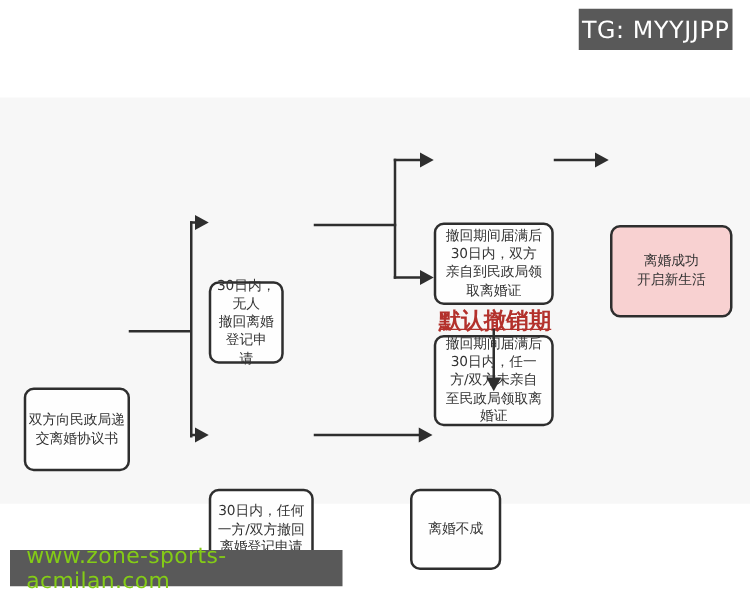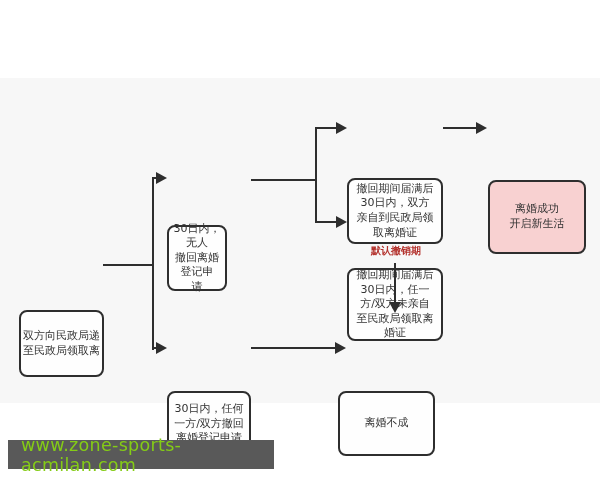--- a/index.html
+++ b/index.html
@@ -19,40 +19,41 @@
           color:#84cc16;font-size:17.5px;display:flex;align-items:center;padding-left:13px;box-sizing:border-box;letter-spacing:.3px;}
   .node{position:absolute;background:#fefefe;border:2px solid var(--node-border);border-radius:8px;
         display:flex;align-items:center;justify-content:center;text-align:center;
         font-size:11px;line-height:1.32;color:#333;white-space:pre-line;box-sizing:border-box;padding:2px;}
   .n-submit{left:19px;top:232px;width:85px;height:67px;}
   .n-no-withdraw{left:167px;top:147px;width:60px;height:66px;}
   .n-withdraw{left:167px;top:313px;width:84px;height:66px;}
   .n-collect{left:347px;top:100px;width:96px;height:66px;}
   .n-not-collect{left:347px;top:190px;width:96px;height:73px;}
   .n-success{left:488px;top:102px;width:98px;height:74px;background:var(--success-fill);}
-  .n-fail{left:338px;top:313px;width:97px;height:65px;}
-  .flabel{position:absolute;color:var(--accent-red);font-weight:bold;font-size:10px;text-align:center;white-space:nowrap;}
+  .n-fail{left:328px;top:313px;width:73px;height:65px;}
+  .flabel{position:absolute;color:var(--accent-red);font-weight:bold;font-size:18px;text-align:center;white-space:nowrap;text-decoration:underline;}
   .l-cooling{left:193px;top:259px;width:90px;}
   .l-default{left:350px;top:166px;width:92px;}
   .line{position:absolute;background:var(--node-border);}
   .arrow-right{position:absolute;width:0;height:0;border-top:6px solid transparent;
                border-bottom:6px solid transparent;border-left:11px solid var(--node-border);}
   .arrow-down{position:absolute;width:0;height:0;border-left:6px solid transparent;
               border-right:6px solid transparent;border-top:11px solid var(--node-border);}
 </style>
 </head>
 <body>
 
 <div class="page">
 
+  <div class="badge">TG: MYYJJPP</div>
 
   <div class="canvas">
 
     <div class="node n-submit">双方向民政局递
-至民政局领取离</div>
+交离婚协议书</div>
     <div class="node n-no-withdraw">30日内，无人
 撤回离婚登记申
 请</div>
     <div class="node n-withdraw">30日内，任何
 一方/双方撤回
 离婚登记申请</div>
     <div class="node n-collect">撤回期间届满后
 30日内，双方
 亲自到民政局领
 取离婚证</div>

